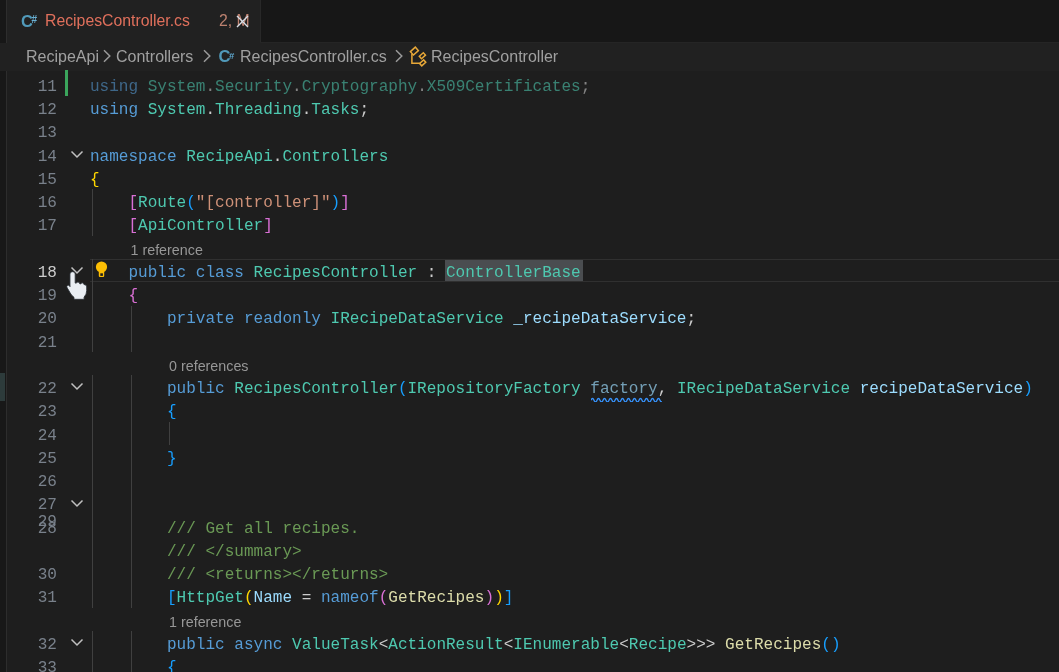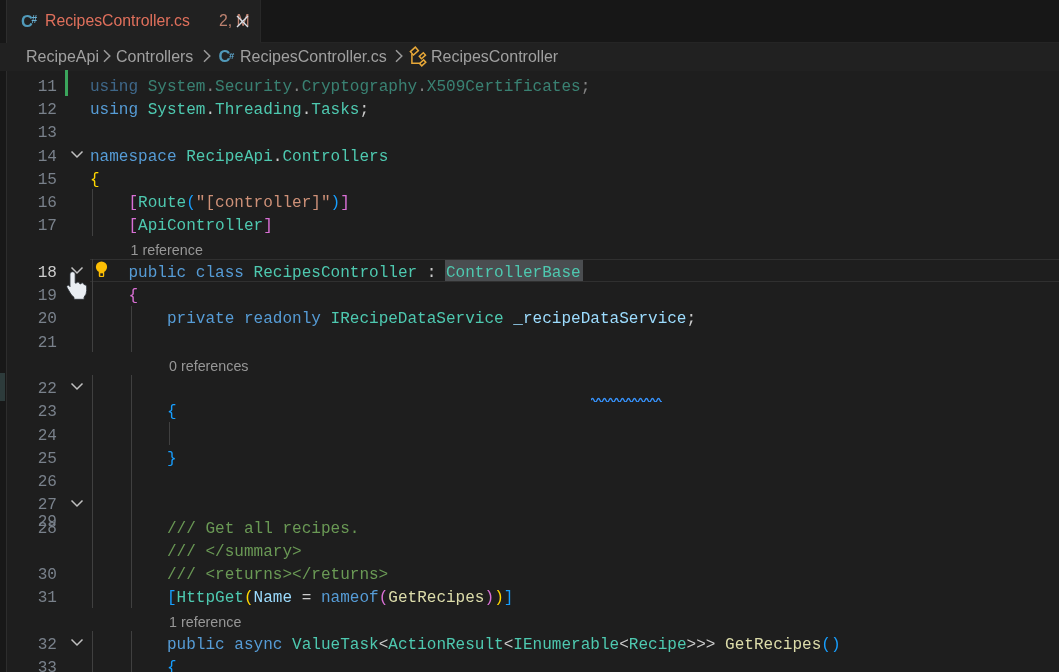--- a/index.html
+++ b/index.html
@@ -78,20 +78,21 @@
 <div class="abs" style="left:64.5px;top:70px;width:3.5px;height:26px;background:#3ba55c"></div>
 <div class="row code" style="top:75.80px;"><span class="fade"><i class="kw">using</i> <i class="ty">System</i><i class="pn">.</i><i class="ty">Security</i><i class="pn">.</i><i class="ty">Cryptography</i><i class="pn">.</i><i class="ty">X509Certificates</i><i class="pn">;</i></span></div>
 <div class="row code" style="top:99.05px;"><i class="kw">using</i> <i class="ty">System</i><i class="pn">.</i><i class="ty">Threading</i><i class="pn">.</i><i class="ty">Tasks</i><i class="pn">;</i></div>
 <div class="row code" style="top:145.55px;"><i class="kw">namespace</i> <i class="ty">RecipeApi</i><i class="pn">.</i><i class="ty">Controllers</i></div>
 <div class="row code" style="top:168.80px;"><i class="b1">{</i></div>
 <div class="row code" style="top:192.05px;">    <i class="b2">[</i><i class="ty">Route</i><i class="b3">(</i><i class="st">"[controller]"</i><i class="b3">)</i><i class="b2">]</i></div>
 <div class="row code" style="top:215.30px;">    <i class="b2">[</i><i class="ty">ApiController</i><i class="b2">]</i></div>
 <div class="row code" style="top:261.80px;">    <i class="kw">public</i> <i class="kw">class</i> <i class="ty">RecipesController</i> <i class="pn">:</i> <i class="tyh">ControllerBase</i></div>
 <div class="row code" style="top:285.05px;">    <i class="b2">{</i></div>
 <div class="row code" style="top:308.30px;">        <i class="kw">private</i> <i class="kw">readonly</i> <i class="ty">IRecipeDataService</i> <i class="vr">_recipeDataService</i><i class="pn">;</i></div>
+<div class="row code" style="top:378.05px;">        <i class="kw">public</i> <i class="ty">RecipesController</i><i class="b3">(</i><i class="ty">IRepositoryFactory</i> <i class="vr" style="opacity:.68">factory</i><i class="pn">,</i> <i class="ty">IRecipeDataService</i> <i class="vr">recipeDataService</i><i class="b3">)</i></div>
 <div class="row code" style="top:401.30px;">        <i class="b3">{</i></div>
 <div class="row code" style="top:447.80px;">        <i class="b3">}</i></div>
 <div class="row code" style="top:517.55px;">        <i class="cm">/// Get all recipes.</i></div>
 <div class="row code" style="top:540.80px;">        <i class="cm">/// &lt;/summary&gt;</i></div>
 <div class="row code" style="top:564.05px;">        <i class="cm">/// &lt;returns&gt;&lt;/returns&gt;</i></div>
 <div class="row code" style="top:587.30px;">        <i class="b3">[</i><i class="ty">HttpGet</i><i class="b1">(</i><i class="vr">Name</i> <i class="pn">=</i> <i class="kw">nameof</i><i class="b2">(</i><i class="mt">GetRecipes</i><i class="b2">)</i><i class="b1">)</i><i class="b3">]</i></div>
 <div class="row code" style="top:633.80px;">        <i class="kw">public</i> <i class="kw">async</i> <i class="ty">ValueTask</i><i class="pn">&lt;</i><i class="ty">ActionResult</i><i class="pn">&lt;</i><i class="ty">IEnumerable</i><i class="pn">&lt;</i><i class="ty">Recipe</i><i class="pn">&gt;&gt;&gt;</i> <i class="mt">GetRecipes</i><i class="b3">()</i></div>
 <div class="row code" style="top:657.05px;">        <i class="b3">{</i></div>
 <div class="lnum" style="top:75.80px;">11</div>
 <div class="lnum" style="top:99.05px;">12</div>

